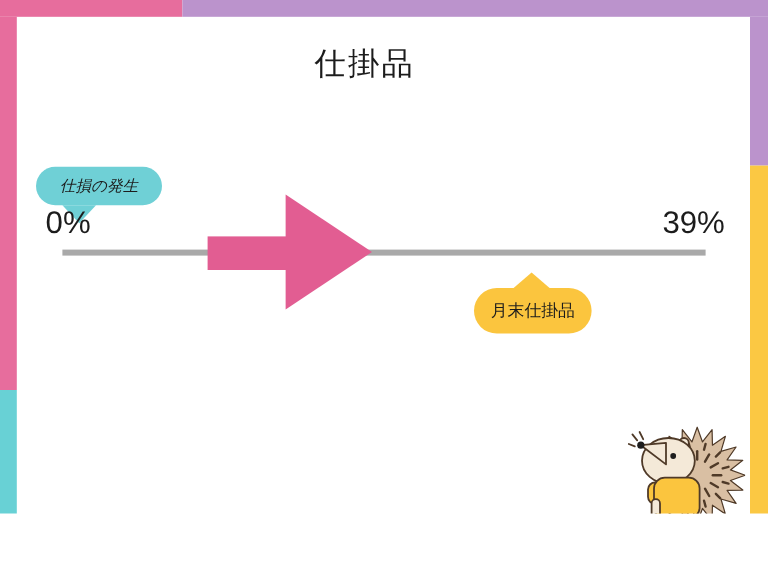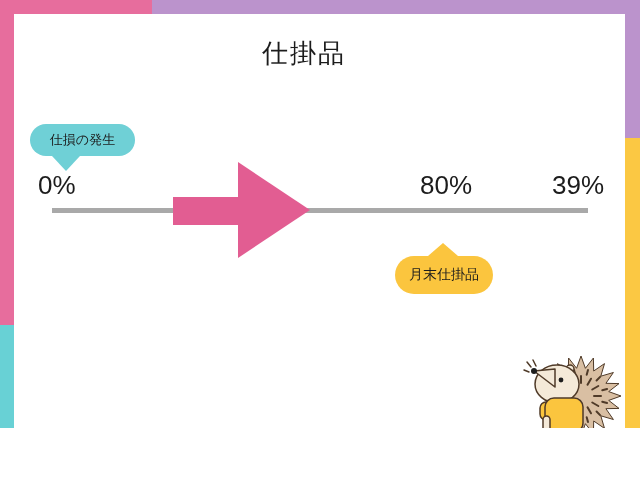--- a/index.html
+++ b/index.html
@@ -45,32 +45,32 @@
     border-top:48px solid transparent;
     border-bottom:48px solid transparent;
     border-left:72px solid var(--arrow_pink);
   }
 
   .bubble{
     position:absolute;display:flex;align-items:center;justify-content:center;
     color:var(--ink);
   }
   .bubble-teal{
-    left:30px;top:124px;width:105px;height:32px;border-radius:16px;
-    background:var(--bubble_teal);font-size:13px;
+    left:30px;top:139px;width:105px;height:32px;border-radius:16px;
+    background:var(--bubble_teal);font-size:13px;font-style:italic;
   }
   .bubble-teal .ptr{
     position:absolute;left:22px;top:32px;width:0;height:0;
     border-left:14px solid transparent;
     border-right:14px solid transparent;
     border-top:15px solid var(--bubble_teal);
   }
   .bubble-yellow{
     background:var(--bubble_yellow);height:38px;border-radius:19px;
-    top:256px;font-size:14px;
+    top:240px;font-size:14px;
   }
   .bubble-wip{left:395px;width:98px;}
   .bubble-fin{left:517px;width:90px;}
   .bubble-yellow .ptr{
     position:absolute;left:33px;top:-13px;width:0;height:0;
     border-left:15px solid transparent;
     border-right:15px solid transparent;
     border-bottom:13px solid var(--bubble_yellow);
   }
 
@@ -99,21 +99,20 @@
 
   <div class="title">仕掛品</div>
 
   <div class="bubble bubble-teal">
     <span>仕損の発生</span>
     <span class="ptr"></span>
   </div>
 
   <div class="timeline-line"></div>
   <div class="pct p0">0%</div>
-  <div class="pct p80">80%</div>
   <div class="pct p100">39%</div>
 
   <div class="arrow-shaft"></div>
   <div class="arrow-head"></div>
 
   <div class="bubble bubble-yellow bubble-wip">
     <span>月末仕掛品</span>
     <span class="ptr"></span>
   </div>
 

